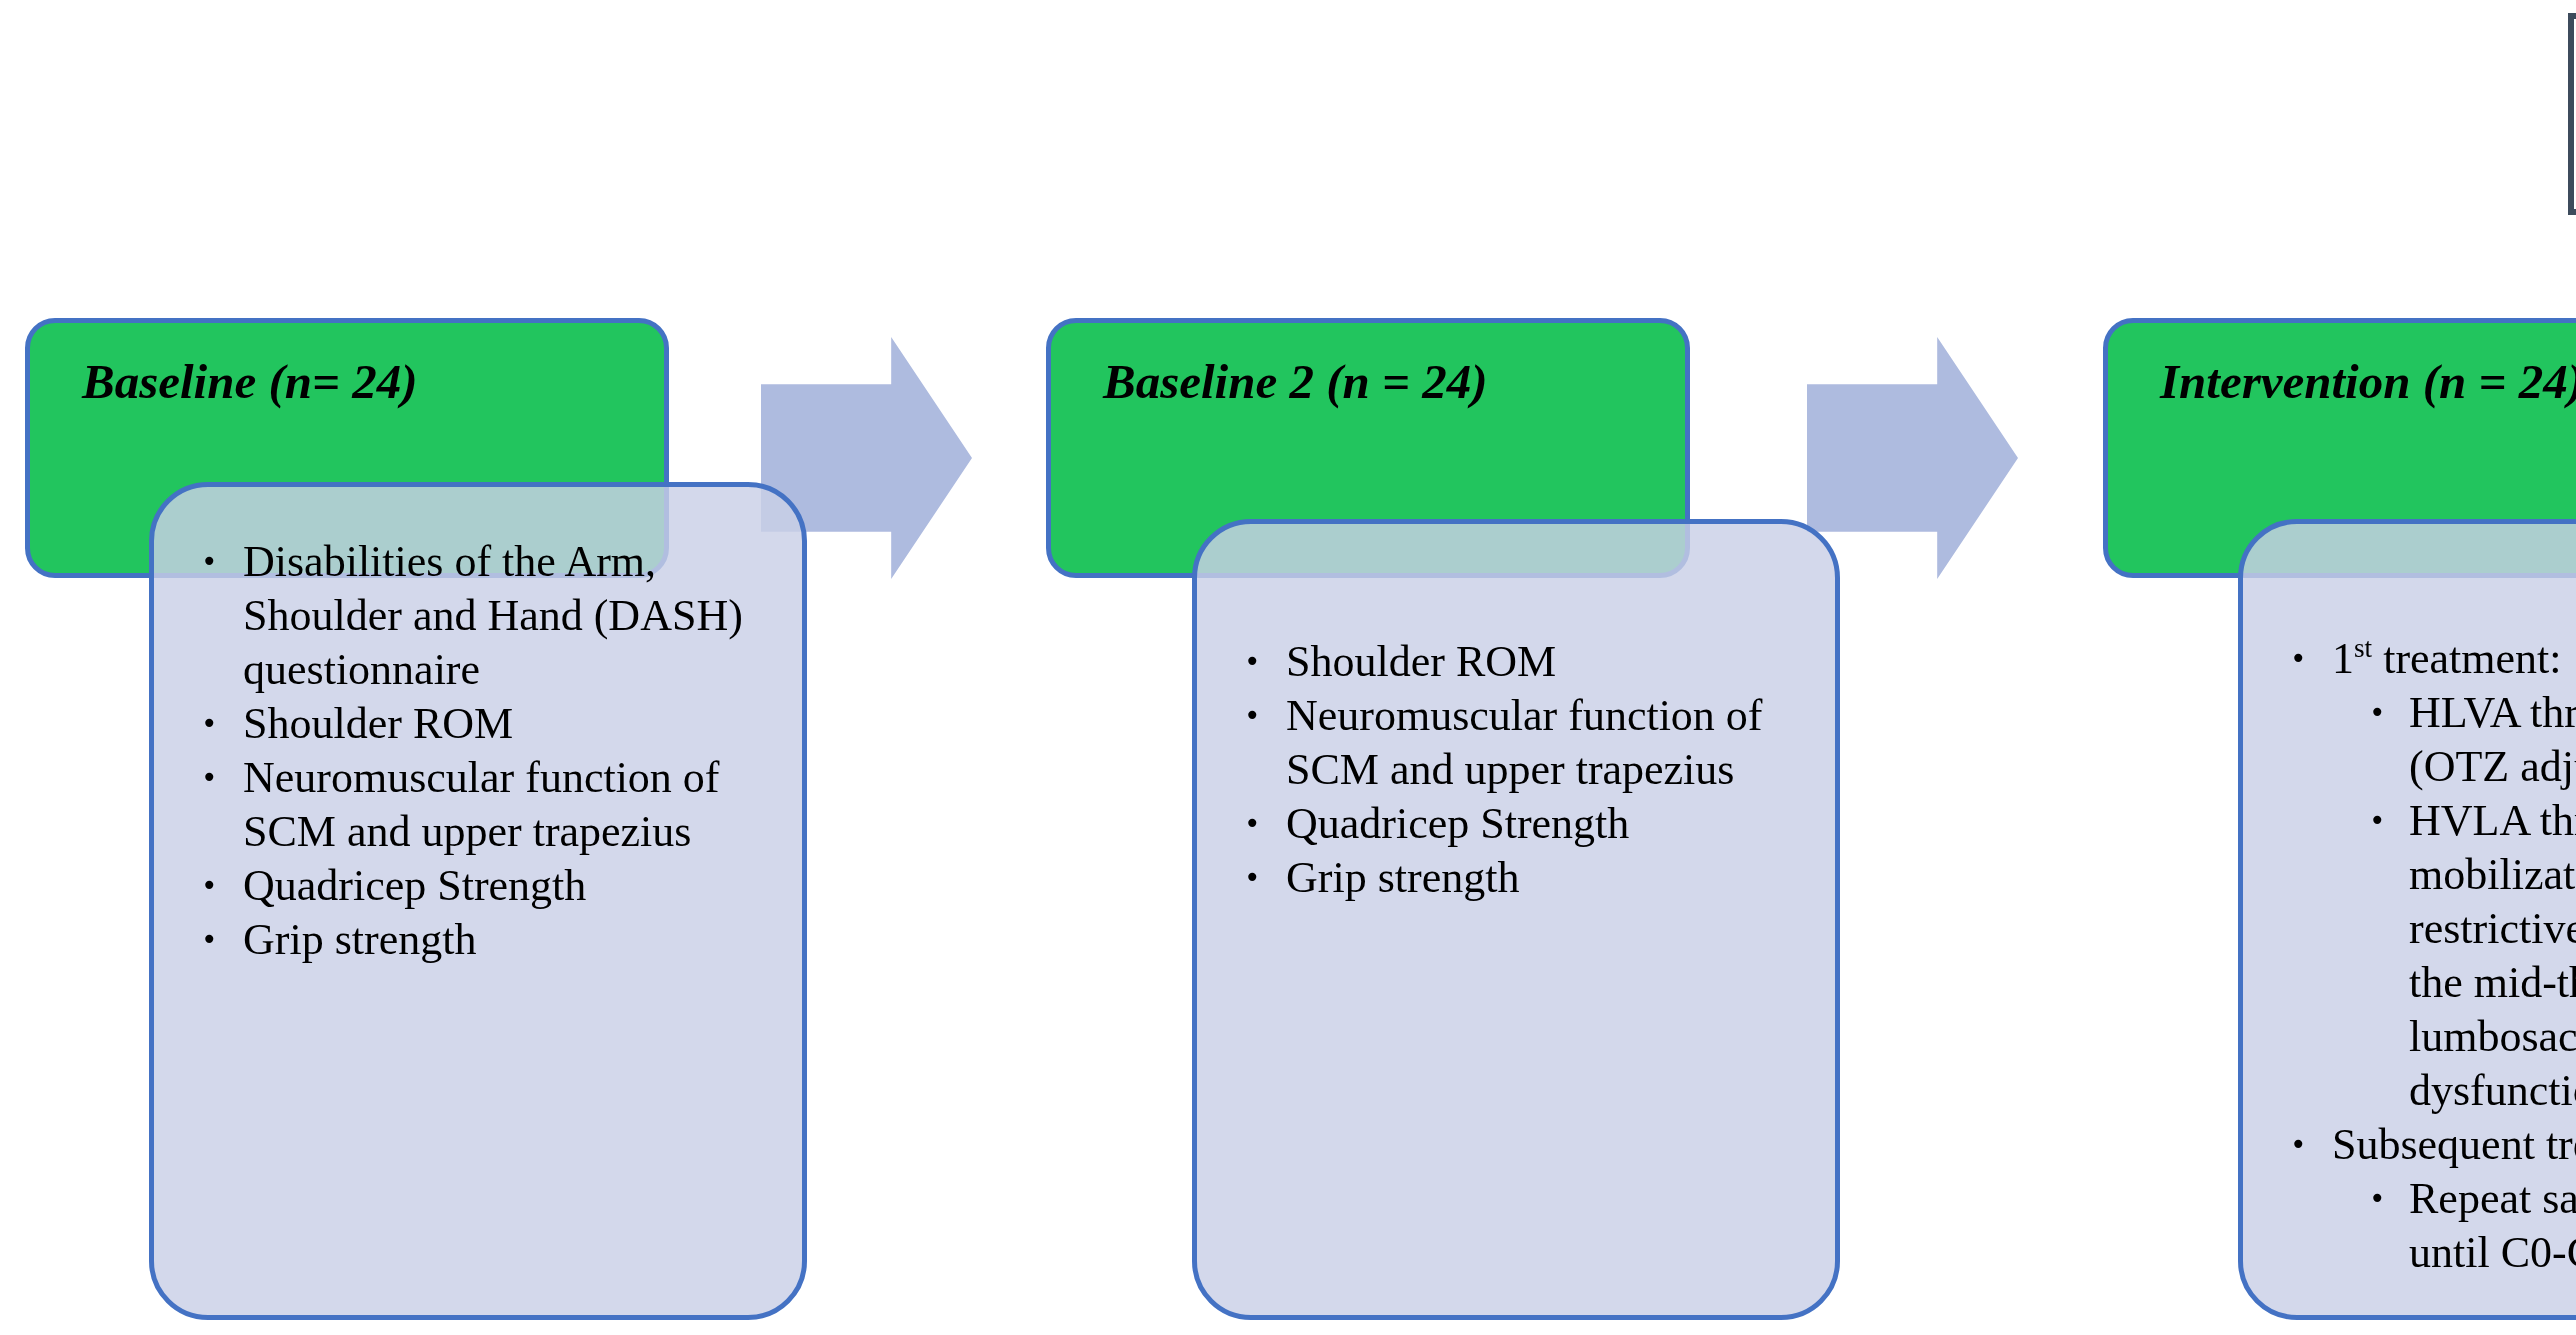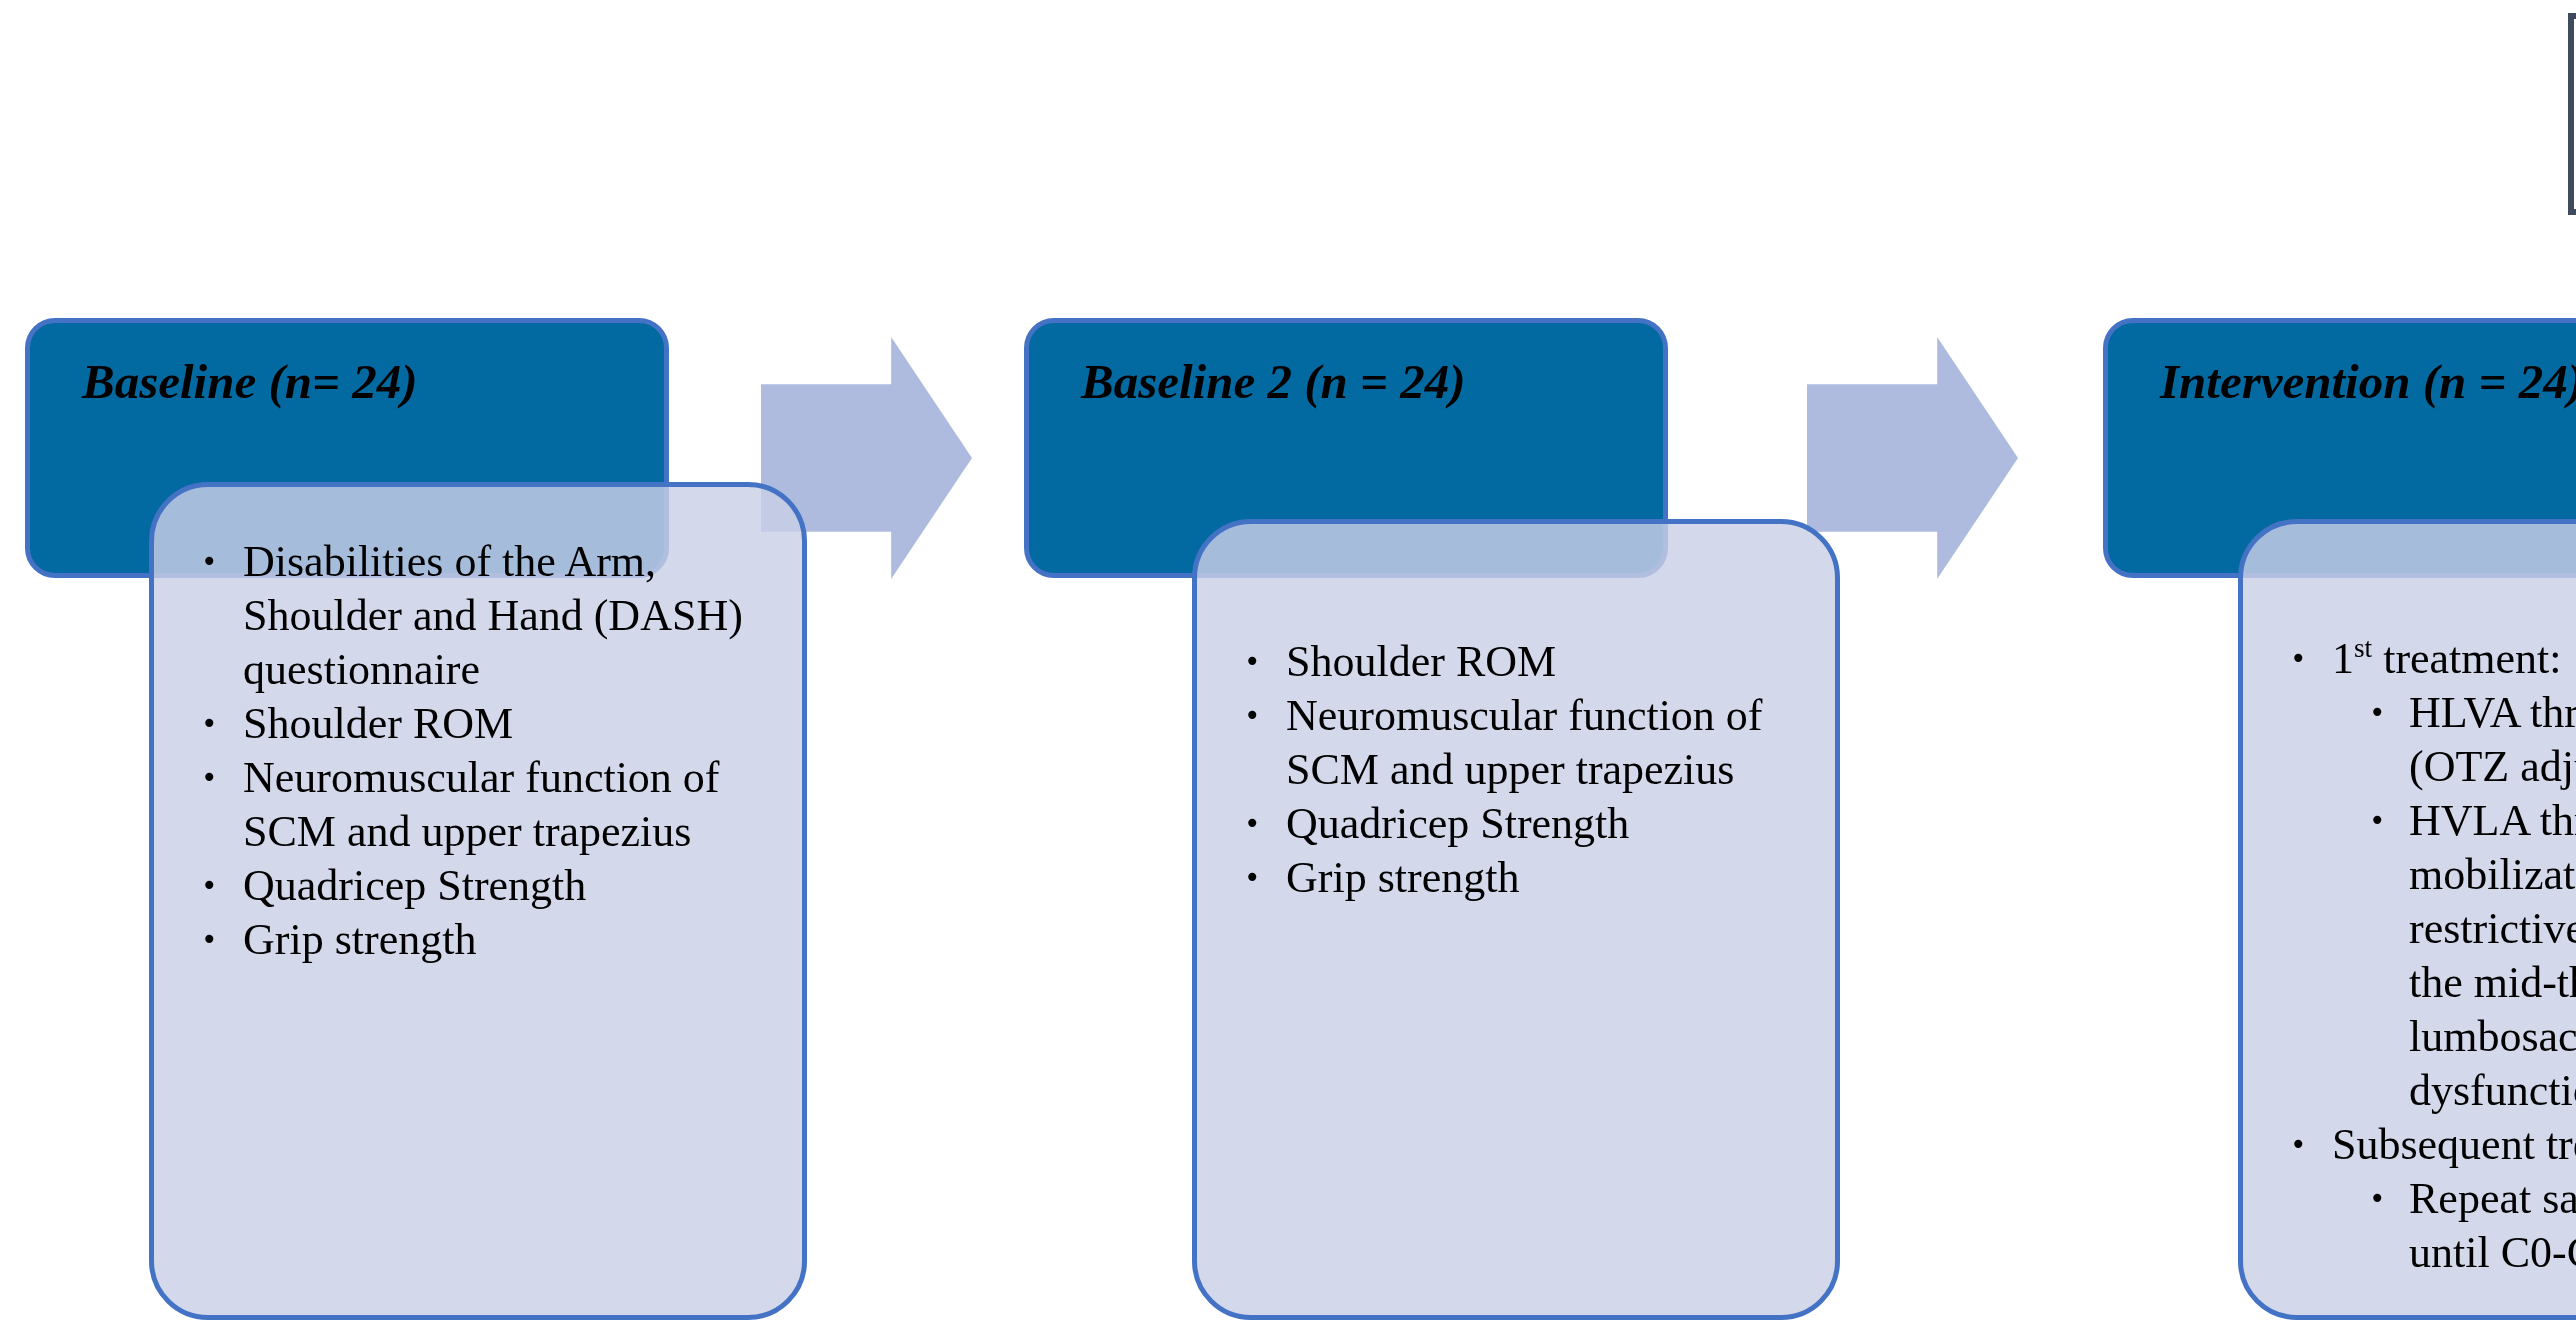--- a/index.html
+++ b/index.html
@@ -10,36 +10,36 @@
     font-family:"Liberation Serif","DejaVu Serif",serif;
     color:#000;
     overflow:hidden;
   }
 
   
   .head-box{
     position:absolute;
     width:644px;height:260px;
     top:318px;
-    background:#0369a1;
+    background:#22c55e;
     border:5.7px solid #4472c4;
     border-radius:30px;
     box-sizing:border-box;
     z-index:1;
   }
   .head-title{
     padding:32px 31px 0 52px;
     font-size:49px;
     font-weight:bold;
     font-style:italic;
     line-height:1.1;
     white-space:nowrap;
   }
   .head-1{left:25px;}
-  .head-2{left:1024px;}
+  .head-2{left:1046px;}
   .head-3{left:2103px;}
 
   
   .body-box{
     position:absolute;
     background:rgba(201,207,231,0.82);
     border:5.2px solid #4472c4;
     border-radius:59px;
     box-sizing:border-box;
     z-index:2;

